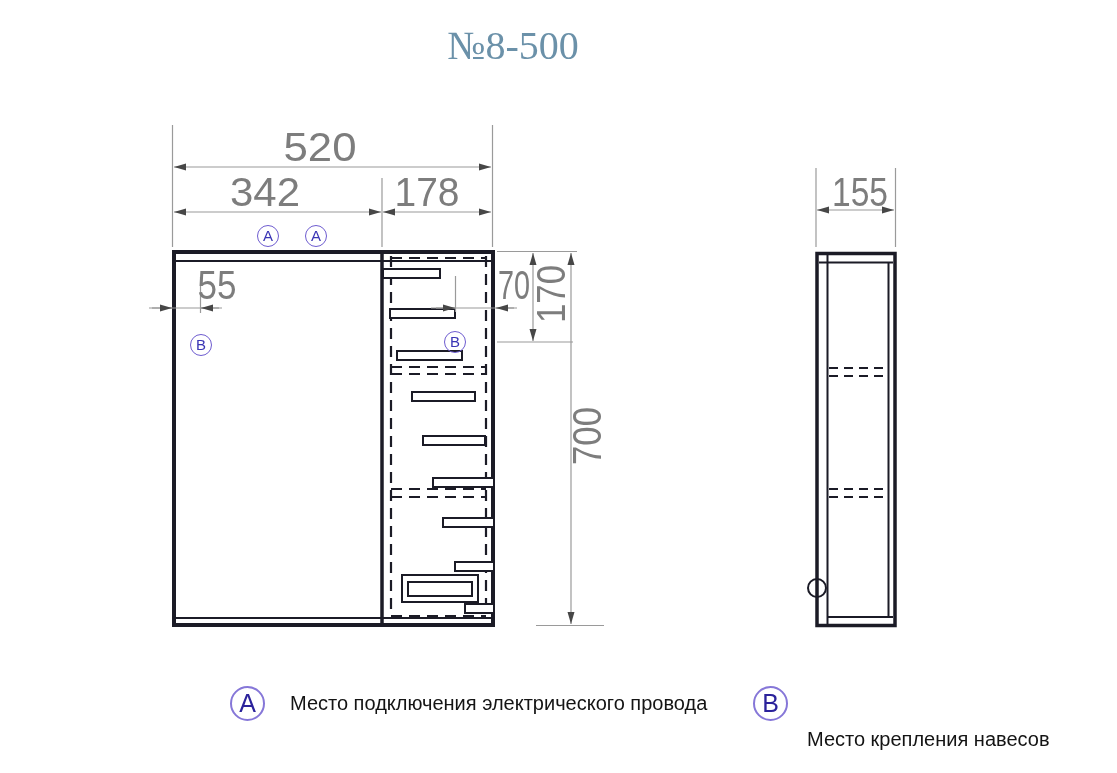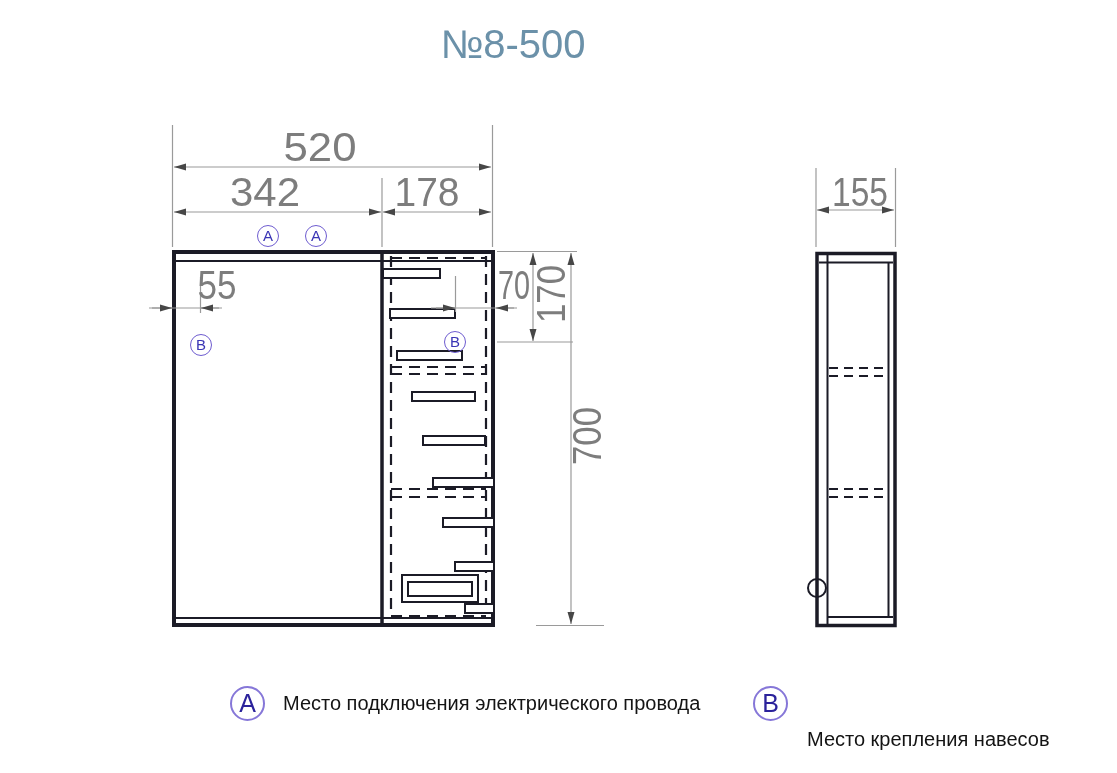--- a/index.html
+++ b/index.html
@@ -8,21 +8,21 @@
   #drawing{position:absolute;left:0;top:0;}
   
   .ln   {stroke:#1b1b26;fill:none;}
   .bar  {fill:#ffffff;stroke:#1b1b26;stroke-width:2;}
   .dsh  {stroke:#1b1b26;stroke-width:2.2;stroke-dasharray:11 7;fill:none;}
   .dsh2 {stroke:#1b1b26;stroke-width:2;stroke-dasharray:9 6;fill:none;}
   .dim  {stroke:#9a9a9a;stroke-width:1.2;fill:none;}
   .dimtxt{fill:#7d7d7d;font-family:"Liberation Sans",sans-serif;font-size:40px;}
   
   .title{position:absolute;left:363px;top:22px;width:300px;text-align:center;
-         font-size:40px;color:#6b91a9;letter-spacing:0px;}
+         font-size:40px;color:#6b91a9;letter-spacing:0px;font-family:Liberation Serif, serif;}
   .mk{position:absolute;width:22px;height:22px;border:1.5px solid #6e5cd0;border-radius:50%;
       box-sizing:border-box;text-align:center;line-height:19px;font-size:15px;color:#3a35b5;background:transparent;}
   .legend-circle{position:absolute;width:35px;height:35px;border:2px solid #8677d8;border-radius:50%;
       box-sizing:border-box;text-align:center;line-height:30px;font-size:25px;color:#2b229b;}
   .legend-text{position:absolute;font-size:20px;color:#141414;white-space:nowrap;}
 </style>
 </head>
 <body>
 
 <div id="canvas">
@@ -131,18 +131,18 @@
 
   <div class="title">№8-500</div>
 
   <div class="mk" style="left:257px;top:225px;">A</div>
   <div class="mk" style="left:305px;top:225px;">A</div>
   <div class="mk" style="left:190px;top:334px;">B</div>
   <div class="mk" style="left:444px;top:331px;">B</div>
 
   <div>
     <div class="legend-circle" style="left:230px;top:686px;">A</div>
-    <div class="legend-text" style="left:283px;top:692px;">Место подключения электрического провода</div>
+    <div class="legend-text" style="left:290px;top:692px;">Место подключения электрического провода</div>
     <div class="legend-circle" style="left:753px;top:686px;">B</div>
     <div class="legend-text" style="left:807px;top:692px;margin-top:36px;">Место крепления навесов</div>
   </div>
 
 </div>
 
 </body></html>

